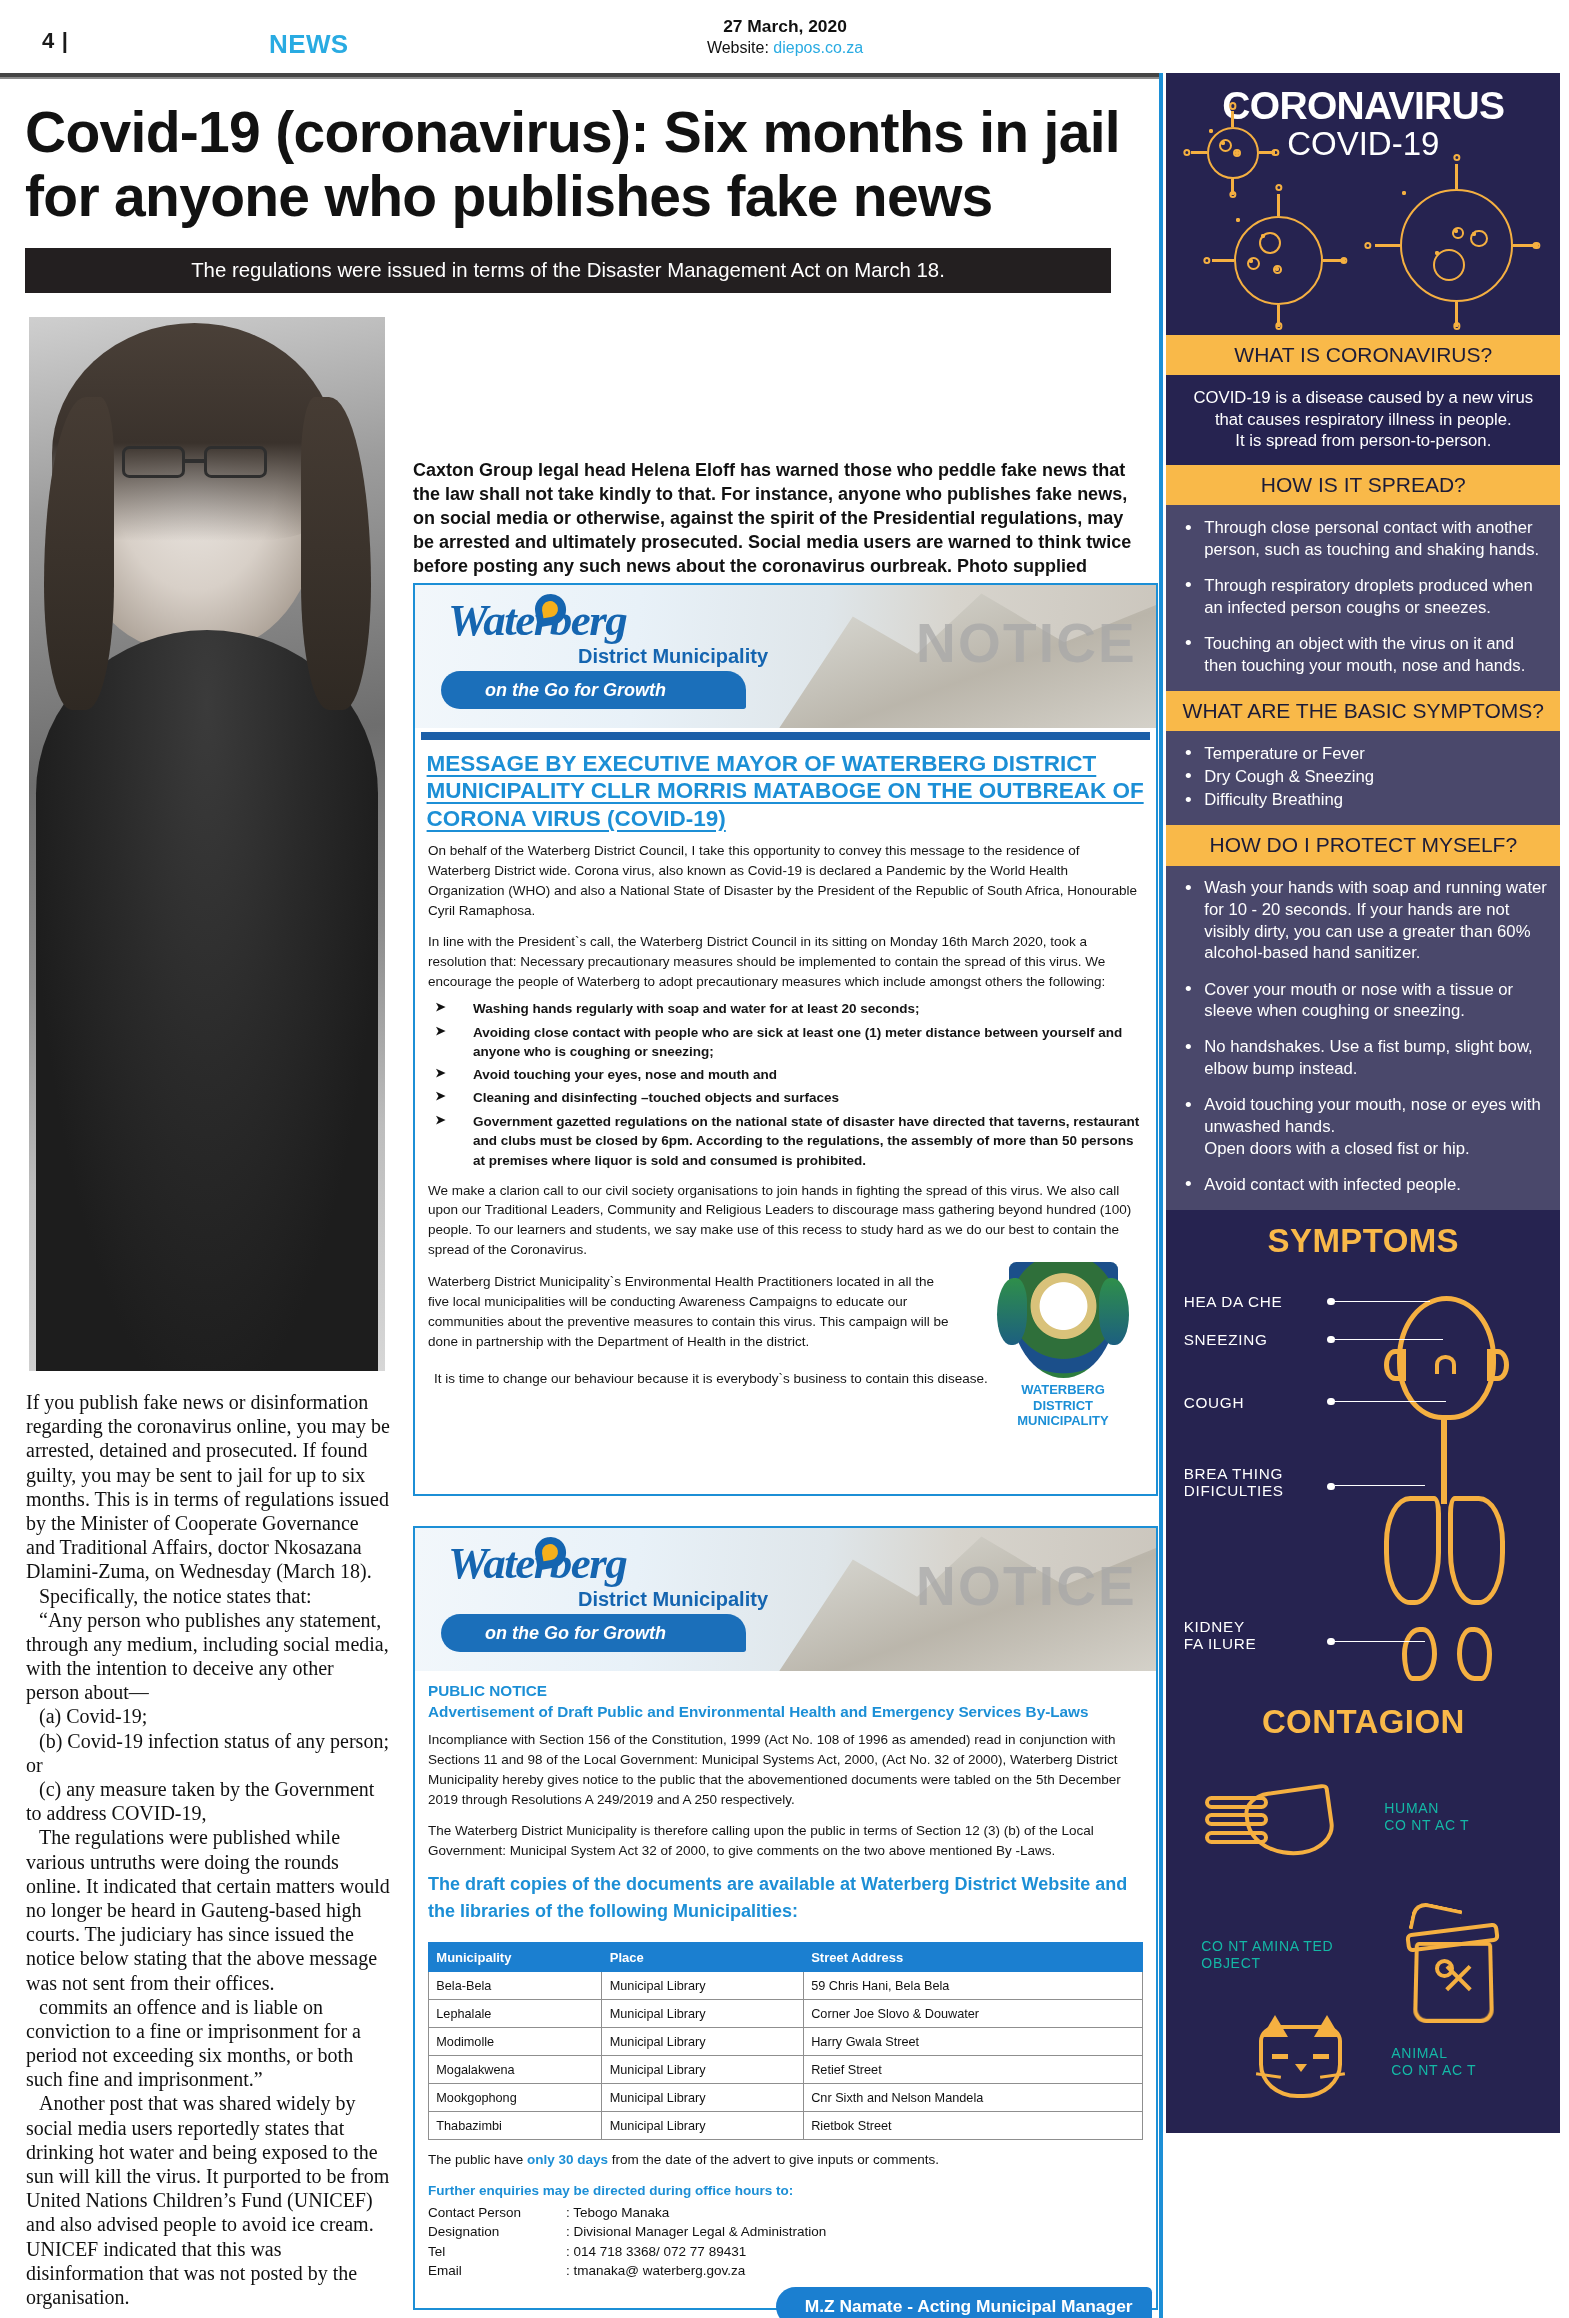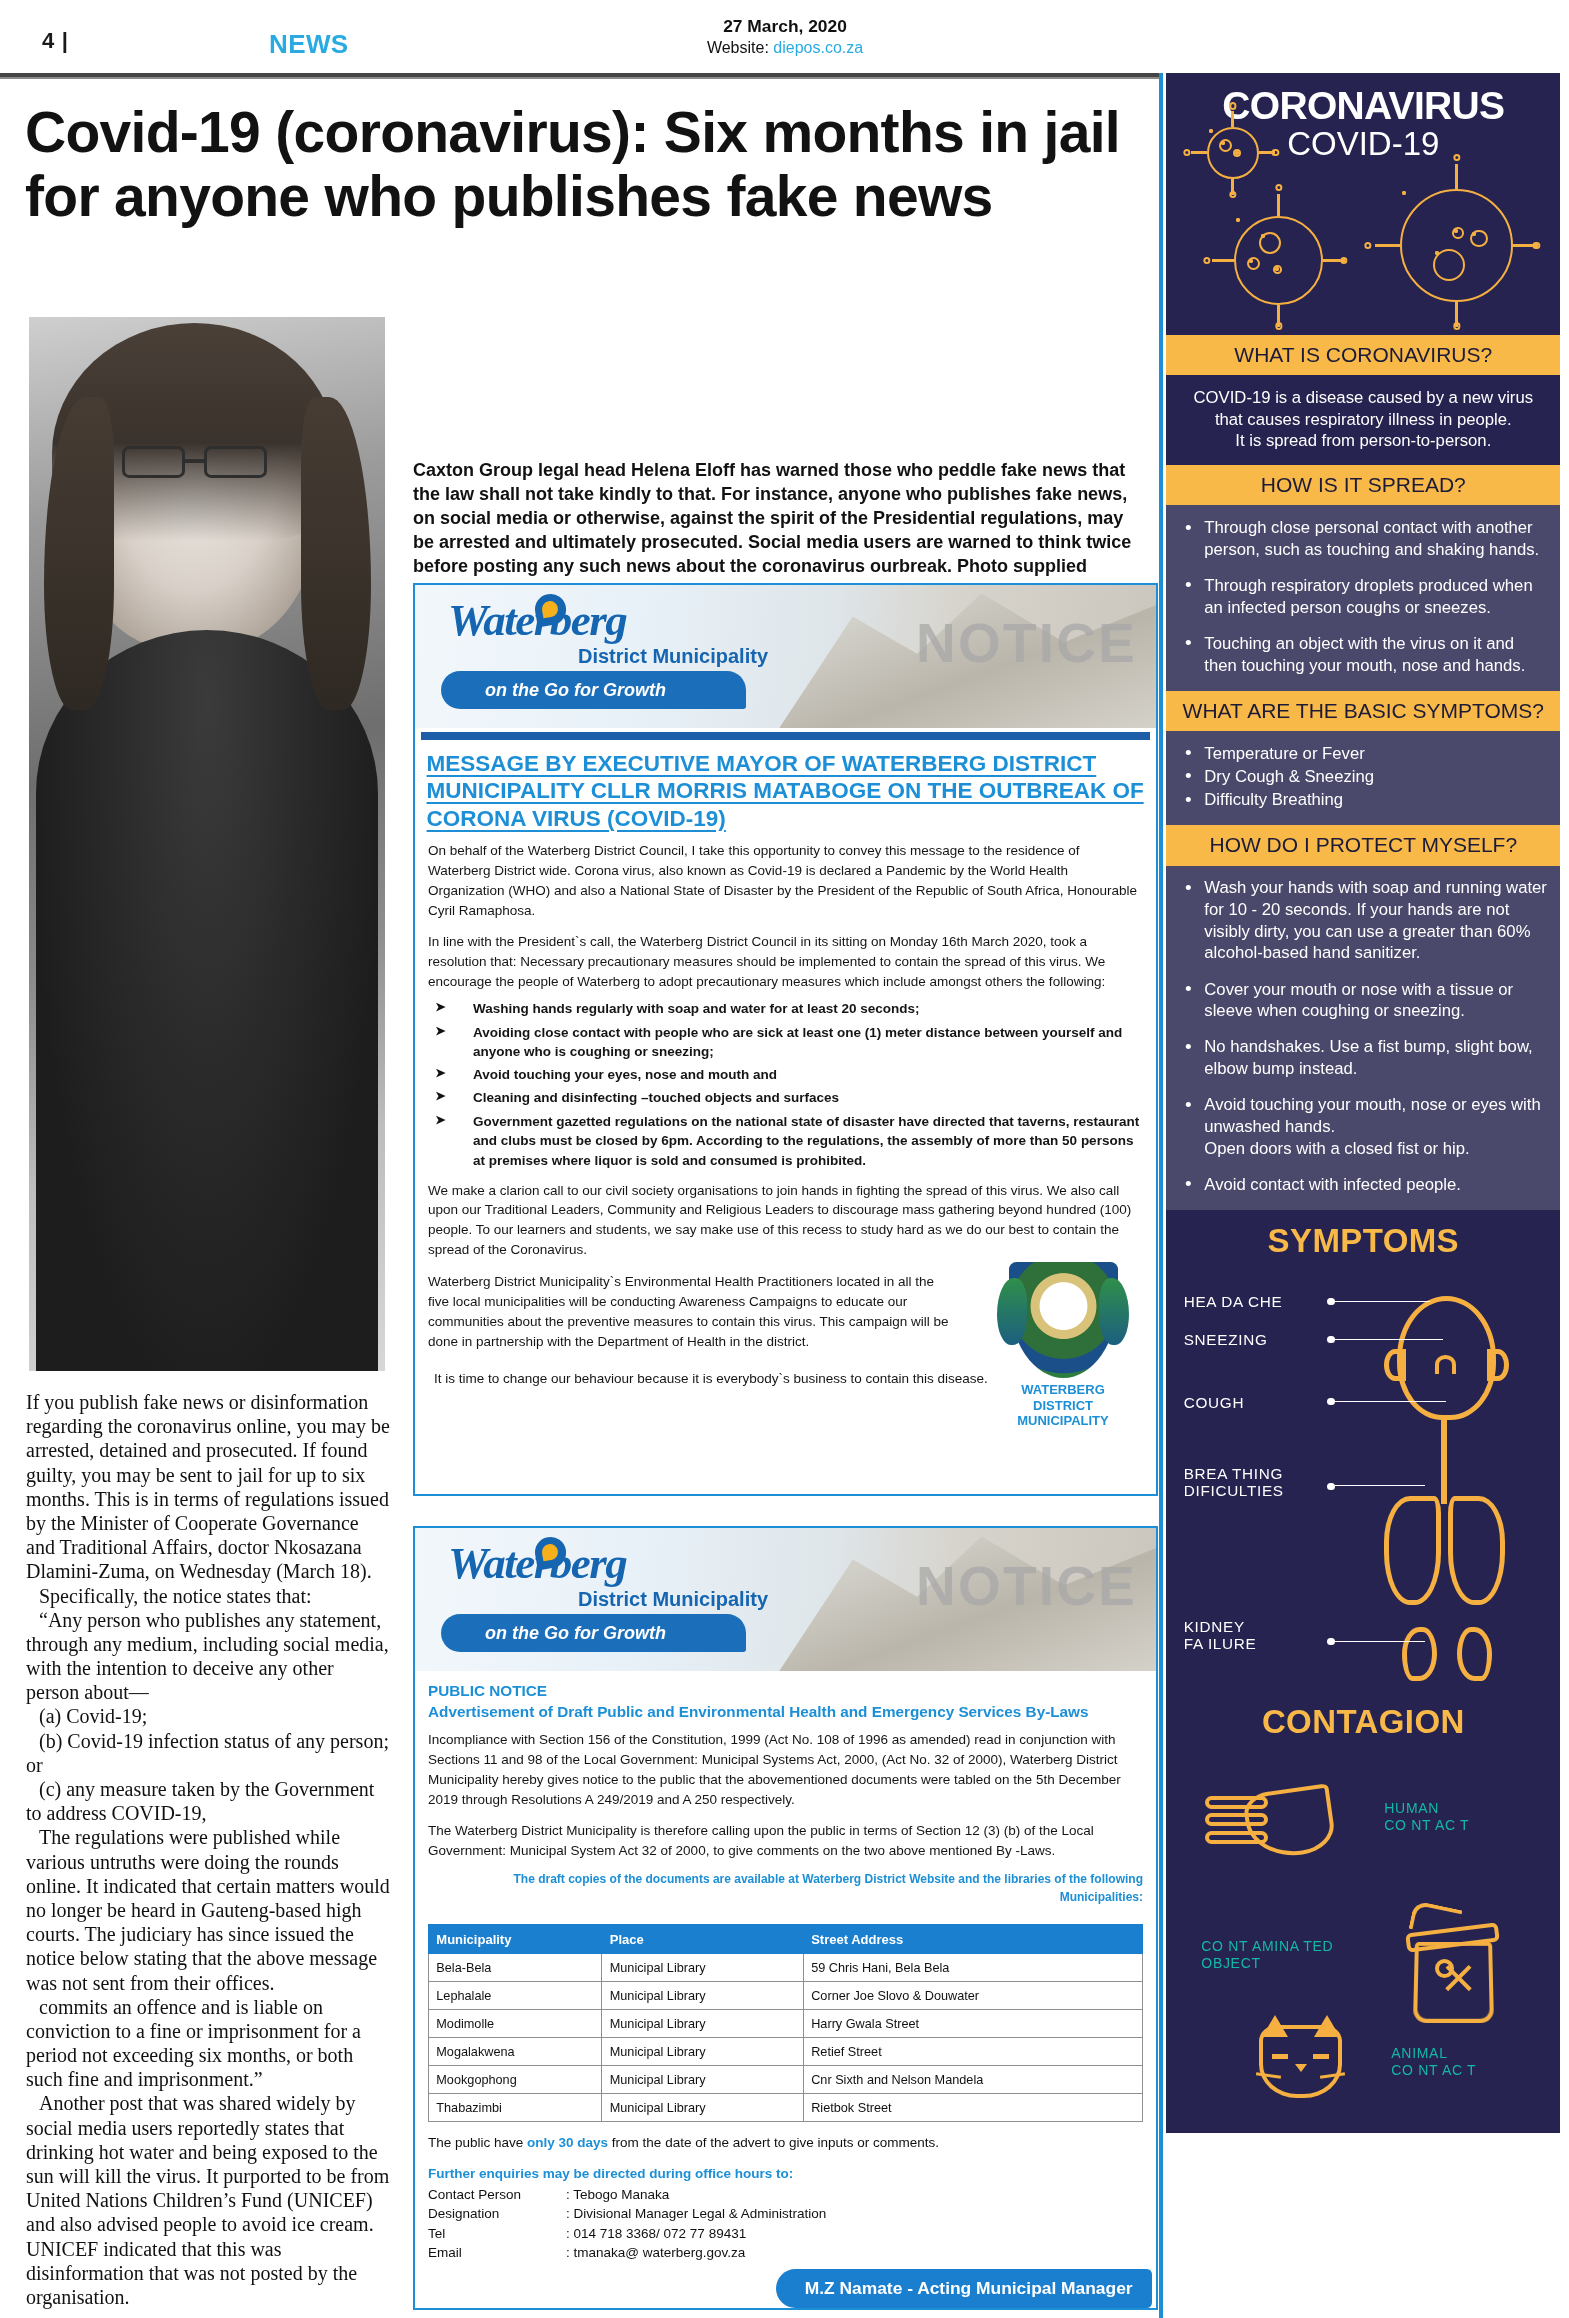--- a/index.html
+++ b/index.html
@@ -205,20 +205,21 @@
     </div>
   </div>
   <div class="mh-logo">The BEAT</div>
 </div>
 <div class="mh-rule"></div>
 <div class="mh-rule2"></div>
 
 <div class="main">
 
   <div class="headline">Covid-19 (coronavirus): Six months in jail for anyone who publishes fake news</div>
+  <div class="kicker">The regulations were issued in terms of the Disaster Management Act on March 18.</div>
 
   <div class="photo">
     <div class="ph-hair"></div>
     <div class="ph-hair2"></div>
     <div class="ph-hair3"></div>
     <div class="ph-eyes">
         <i class="l"></i>
         <b></b>
         <i class="r"></i>
       </div>
@@ -293,21 +294,21 @@
     </div>
 
     <div class="pn-head">
       <div>PUBLIC NOTICE</div>
       <div>Advertisement of Draft Public and Environmental Health and Emergency Services By-Laws</div>
     </div>
 
     <div class="notice-body" style="padding-top:7.3px;">
       <p>Incompliance with Section 156 of the Constitution, 1999 (Act No. 108 of 1996 as amended) read in conjunction with Sections 11 and 98 of the Local Government: Municipal Systems Act, 2000, (Act No. 32 of 2000), Waterberg District Municipality hereby gives notice to the public that the abovementioned documents were tabled on the 5th December 2019 through Resolutions A 249/2019 and A 250 respectively.</p>
       <p style="margin-bottom:10.2px;">The Waterberg District Municipality is therefore calling upon the public in terms of Section 12 (3) (b) of the Local Government: Municipal System Act 32 of 2000, to give comments on the two above mentioned By -Laws.</p>
-      <p class="pn-blue" style="margin-bottom:4.4px; font-size:12px;text-align:right;">The draft copies of the documents are available at Waterberg District Website and the libraries of the following Municipalities:</p>
+      <p class="pn-blue" style="margin-bottom:4.4px; font-size:18px;">The draft copies of the documents are available at Waterberg District Website and the libraries of the following Municipalities:</p>
     </div>
 
     <table class="pn-table">
       <thead>
         <tr>
           <th>Municipality</th>
           <th>Place</th>
           <th>Street Address</th>
         </tr>
       </thead>

